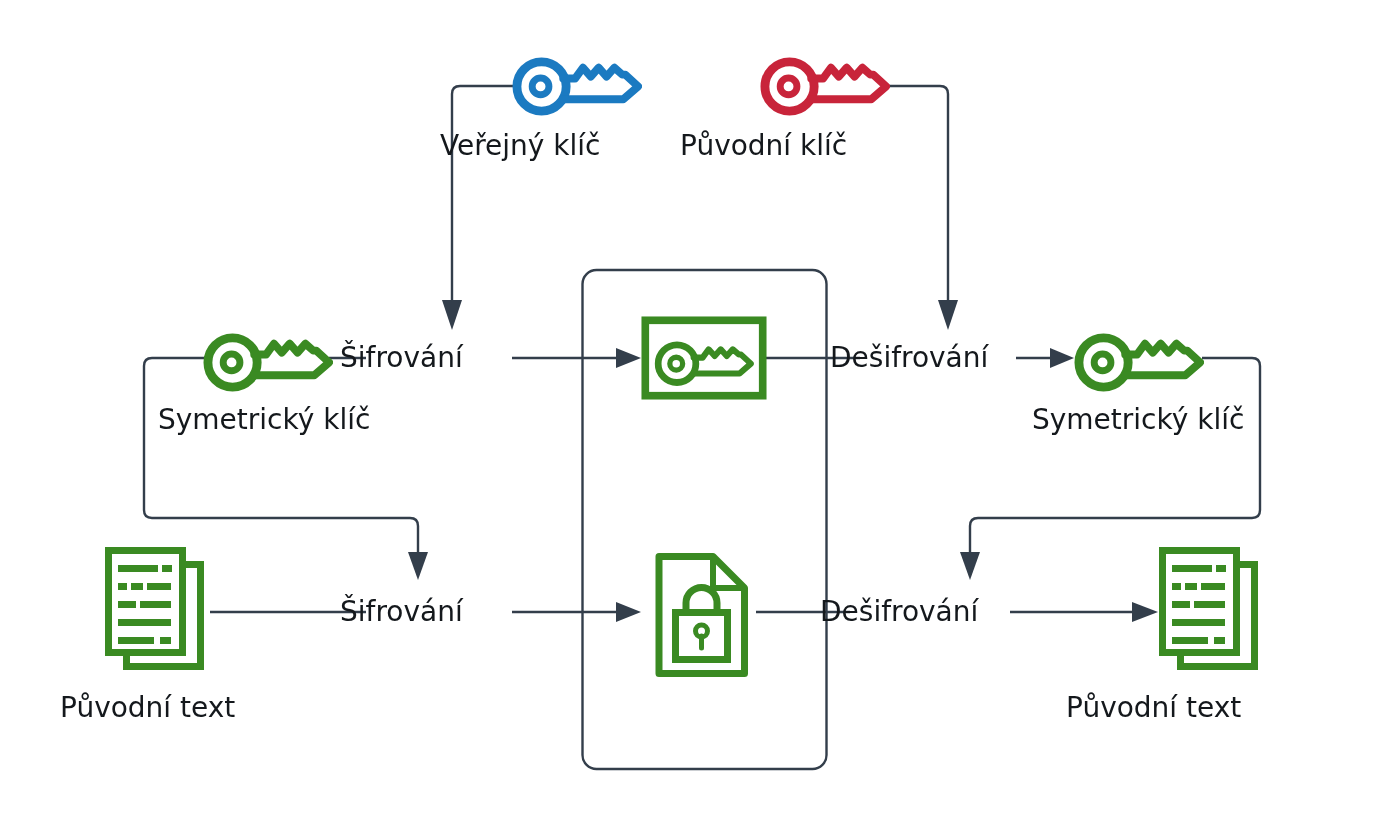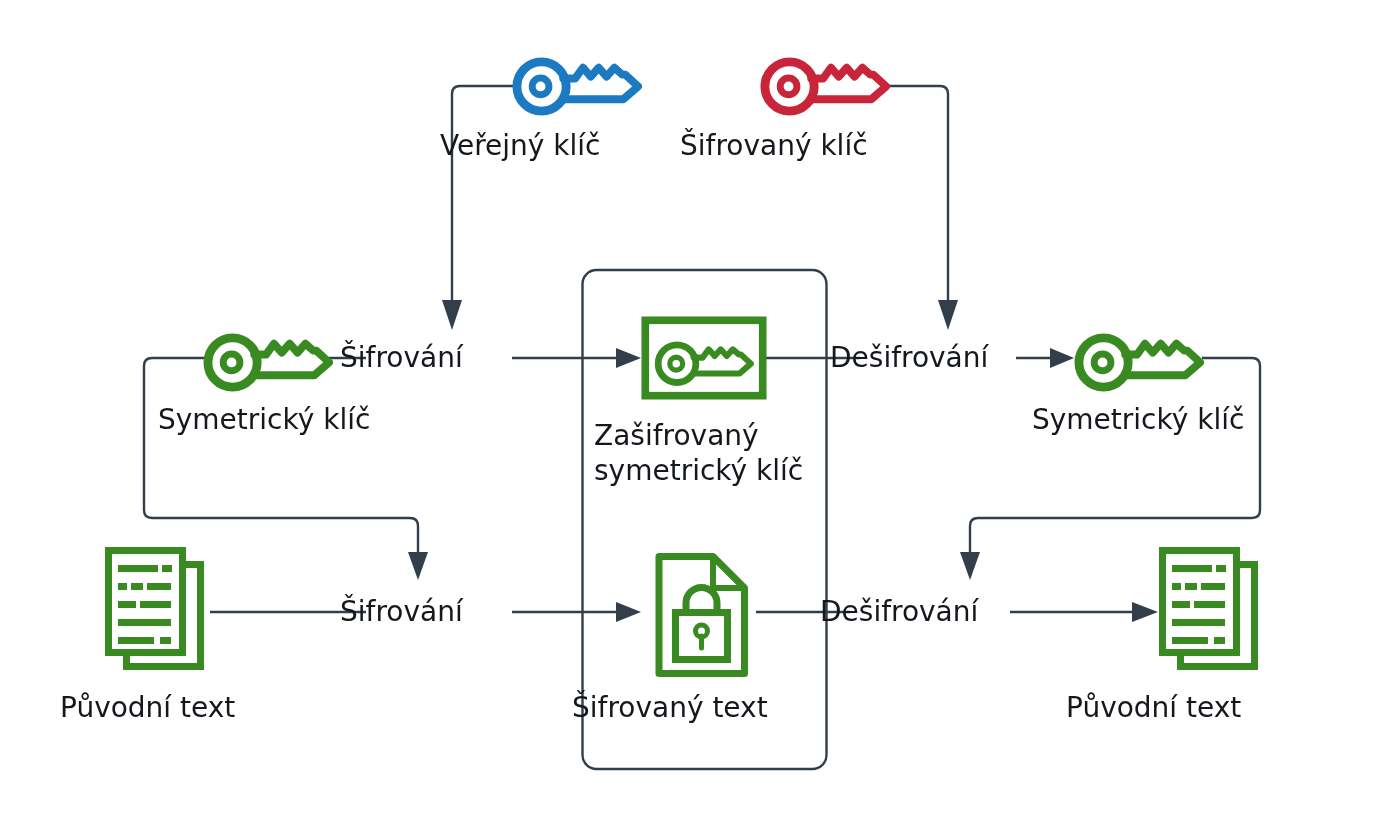--- a/index.html
+++ b/index.html
@@ -116,36 +116,34 @@
   <svg class="abs" style="left: 650px; top: 551px; color: rgb(58, 138, 34);" width="104" height="128" viewBox="0 0 104 128">
       <use href="#sym-lockdoc"></use>
     </svg>
 
   <svg class="abs" style="left: 1158px; top: 546px; color: rgb(58, 138, 34);" width="104" height="130" viewBox="0 0 104 130">
       <use href="#sym-doc"></use>
     </svg>
 
   <div class="label" style="left:440px;top:128px;width:280px">Veřejný klíč</div>
 
-  <div class="label" style="left:680px;top:128px;width:280px">Šifrovaný klíč</div>
+  <div class="label" style="left:680px;top:128px;width:280px">Původní klíč</div>
 
 
   <div class="label" style="left:340px;top:340px;width:200px">Šifrování</div>
 
   <div class="label" style="left:830px;top:340px;width:220px">Dešifrování</div>
 
   <div class="label" style="left:158px;top:402px;width:220px">Symetrický klíč</div>
 
-  <div class="label" style="left:594px;top:418px;width:220px">Zašifrovaný symetrický klíč</div>
 
   <div class="label" style="left:1032px;top:402px;width:220px">Symetrický klíč</div>
 
   <div class="label" style="left:340px;top:594px;width:200px">Šifrování</div>
 
   <div class="label" style="left:820px;top:594px;width:220px">Dešifrování</div>
 
   <div class="label" style="left:60px;top:690px;width:265px">Původní text</div>
 
-  <div class="label" style="left:572px;top:690px;width:265px">Šifrovaný text</div>
 
   <div class="label" style="left:1066px;top:690px;width:265px">Původní text</div>
 
 </div>
 
 </body></html>

